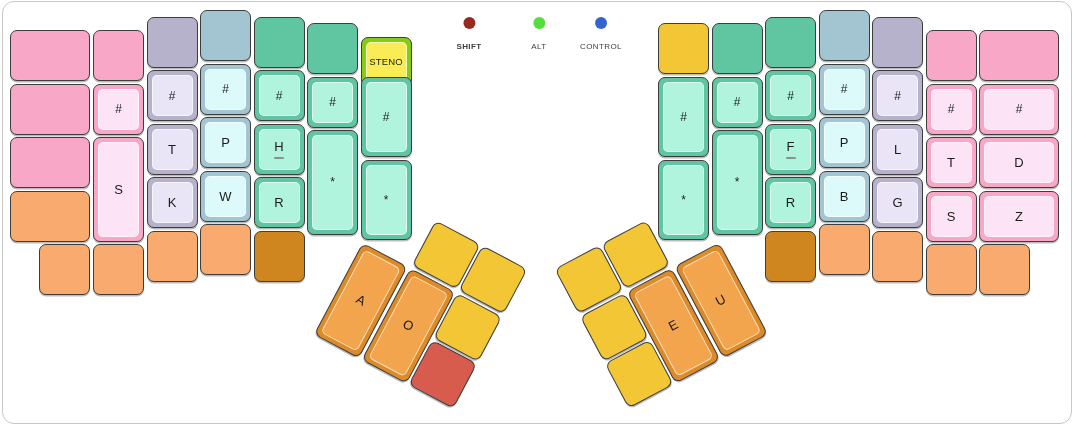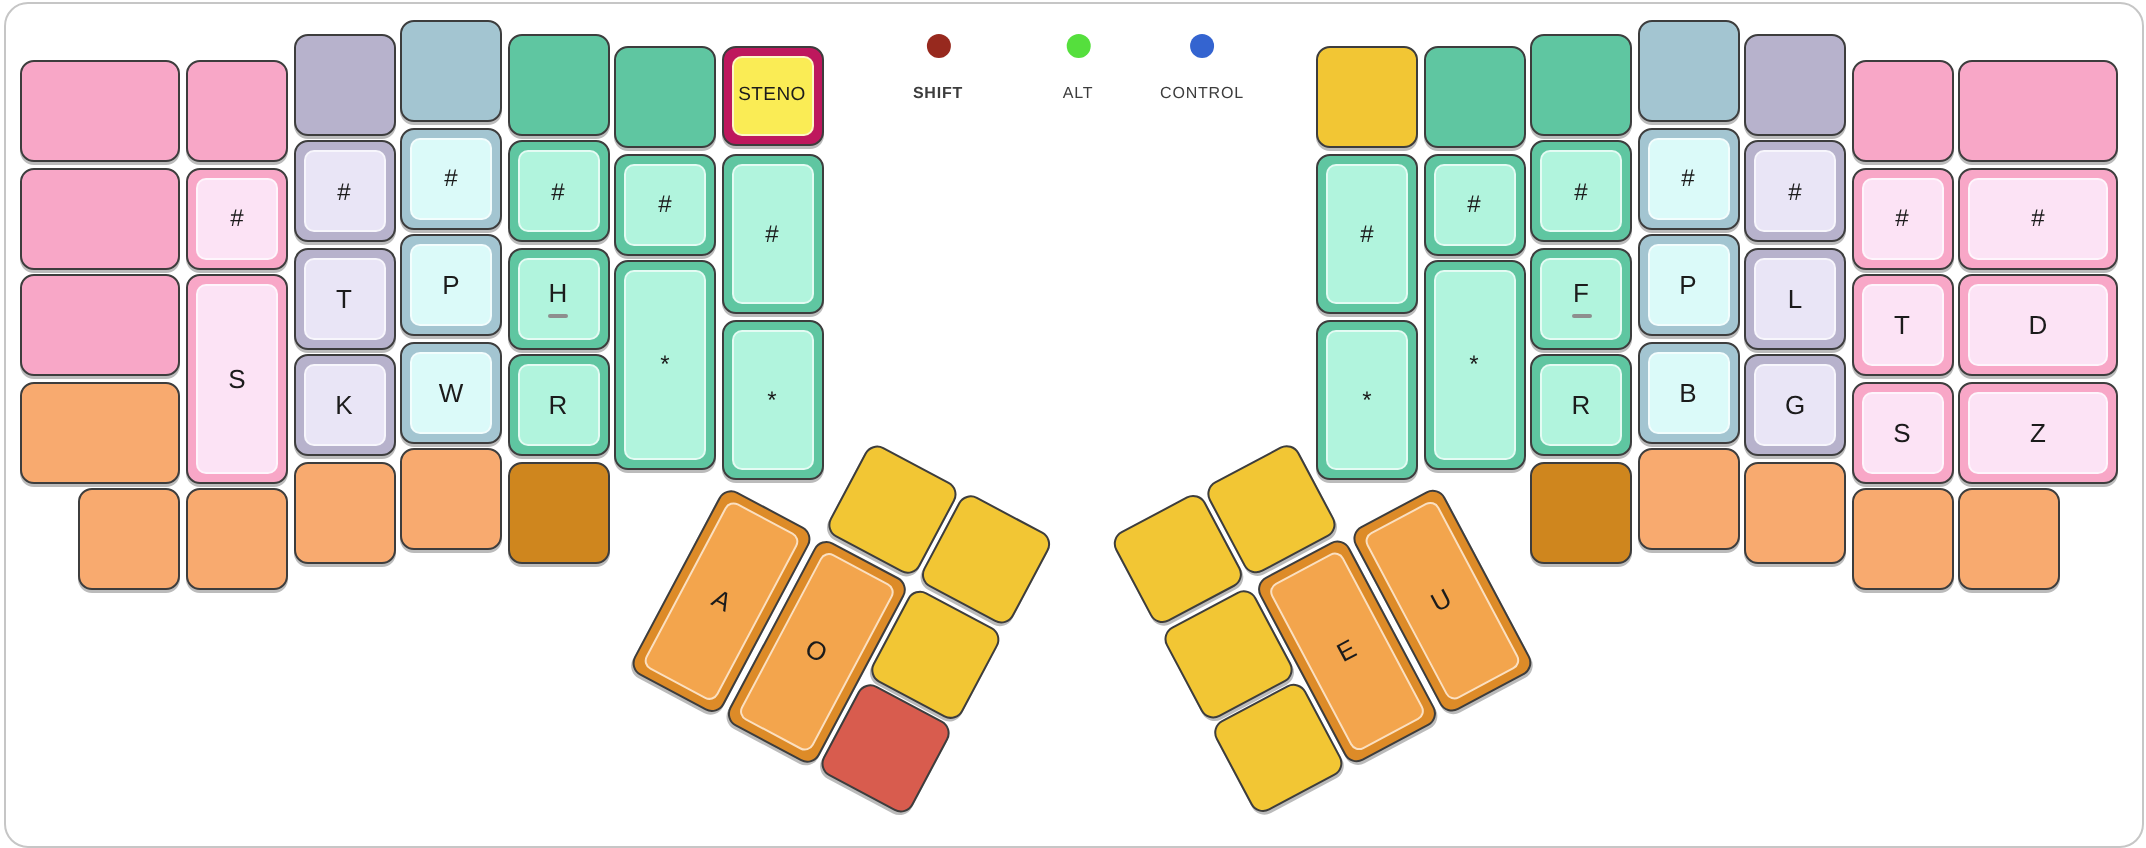--- a/index.html
+++ b/index.html
@@ -138,21 +138,21 @@
     <div class="key" style="background: rgb(95, 198, 161); left: 307px; top: 76.5px; width: 51px; height: 51px;">
       <div class="inner" style="background: rgb(177, 244, 221);">
         <span class="klabel sym">#</span>
       </div>
     </div>
     <div class="key" style="background: rgb(95, 198, 161); left: 307px; top: 130px; width: 51px; height: 104.5px;">
       <div class="inner" style="background: rgb(177, 244, 221);">
         <span class="klabel sym">*</span>
       </div>
     </div>
-    <div class="key" style="background: #be185d; left: 360.5px; top: 23px; width: 51px; height: 50px;">
+    <div class="key" style="background: #84cc16; left: 360.5px; top: 37px; width: 51px; height: 50px;">
       <div class="inner" style="background: rgb(250, 236, 85);">
         <span class="klabel small">STENO</span>
       </div>
     </div>
     <div class="key" style="background: rgb(95, 198, 161); left: 360.5px; top: 76.5px; width: 51px; height: 80px;">
       <div class="inner" style="background: rgb(177, 244, 221);">
         <span class="klabel sym">#</span>
       </div>
     </div>
     <div class="key" style="background: rgb(95, 198, 161); left: 360.5px; top: 159.5px; width: 51px; height: 80px;">

